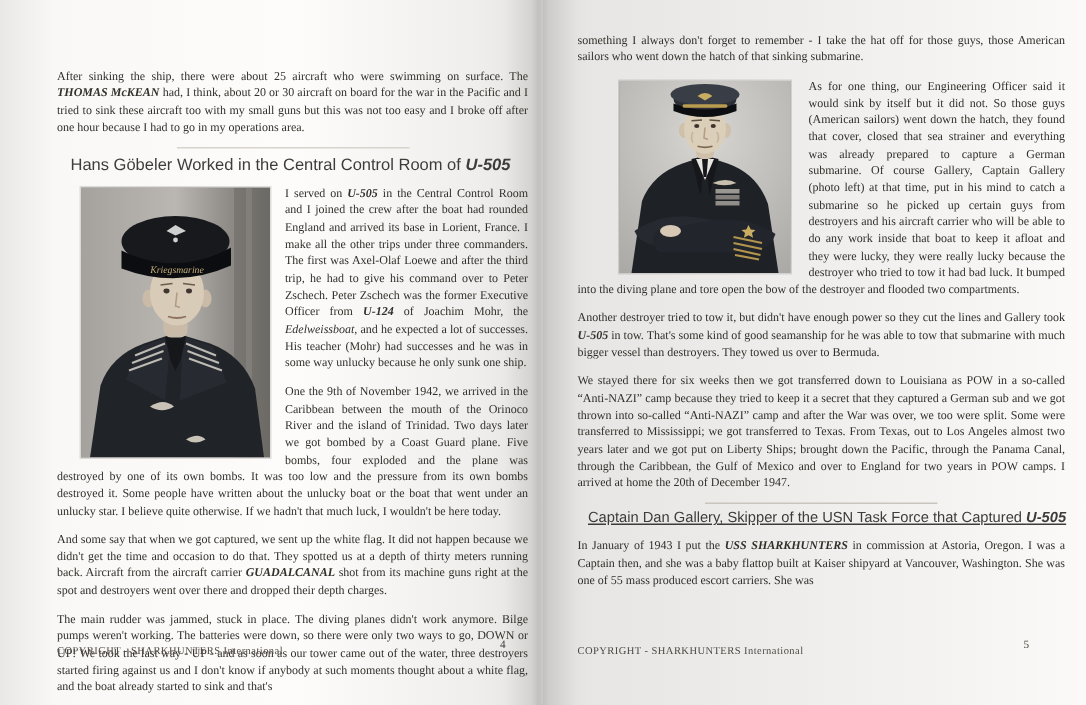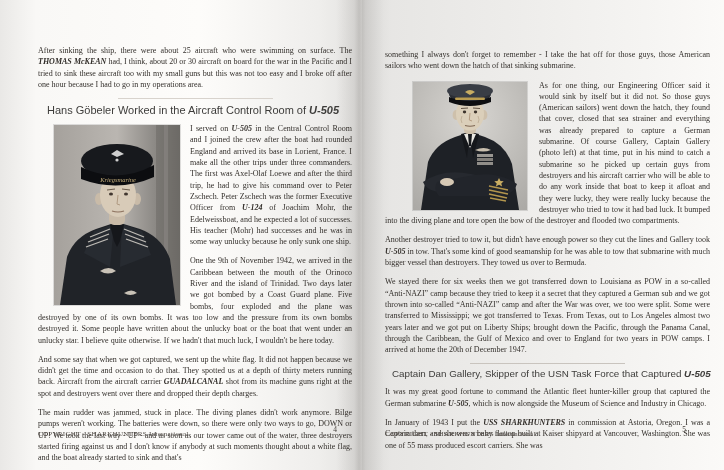--- a/index.html
+++ b/index.html
@@ -11,39 +11,39 @@
   .canvas {
     position:relative; width:724px; height:470px; overflow:hidden;
     background:#f6f5f3;
   }
   .page { position:absolute; top:0; height:470px; overflow:hidden; }
   .page-left {
     left:0; width:362px; padding:45px 10px 0 38px;
     background:linear-gradient(to right,#e9e8e6 0,#f9f8f6 10%,#fdfcfa 55%,#efeeec 88%,#e3e2e0 100%);
   }
   .page-right {
-    left:362px; width:362px; padding:49px 14px 0 23px;
+    left:362px; width:362px; padding:21px 14px 0 23px;
     background:linear-gradient(to right,#d8d7d5 0,#e7e6e4 8%,#edecea 40%,#f5f4f2 78%,#fbfaf8 100%);
   }
   .gutter {
     position:absolute; left:336px; top:0; width:48px; height:470px; pointer-events:none; z-index:5;
     background:linear-gradient(to right, rgba(60,55,50,0) 0, rgba(60,55,50,0.10) 38%, rgba(60,55,50,0.20) 48%, rgba(60,55,50,0.08) 62%, rgba(60,55,50,0) 100%);
   }
   .body {
     font-size:8px; line-height:11.3px; text-align:justify;
     color:#332f2b; margin-bottom:8px;
   }
-  .seg-i  { }
+  .seg-i  { font-style:italic; }
   .seg-bi { font-weight:bold; font-style:italic; }
   .heading {
     font-family:"Liberation Sans", sans-serif; font-weight:normal;
     color:#3d3c3a; white-space:nowrap;
   }
   .heading-left  { font-size:11px;  margin:5px 0 7px 9px; }
-  .heading-right { font-size:9.8px; margin:4px 0 7px 7px; }
+  .heading-right { font-size:9.8px; margin:4px 0 7px 7px;text-decoration:underline; }
   .rule { height:1px; background:#c9c4be; width:155px; margin:2px auto 2px auto; }
   .rule-faint { background:#d8d3cd; }
   .photo {
     float:left; overflow:hidden;
     box-shadow:0 0 0 1px rgba(0,0,0,0.12);
     background:#9b9894;
   }
   .photo-sailor  { width:126px; height:180px; margin:2px 10px 3px 16px; }
   .photo-gallery { width:114px; height:128px; margin:2px 12px 3px 28px; }
   .photo svg { display:block; }
@@ -60,21 +60,21 @@
   .footer-right { left:23px; right:14px; }
 </style>
 </head>
 <body>
 
 <div class="canvas">
 
   <div class="page page-left">
     <p class="body"><span>After sinking the ship, there were about 25 aircraft who were swimming on surface. The </span><span class="seg-bi">THOMAS McKEAN</span><span> had, I think, about 20 or 30 aircraft on board for the war in the Pacific and I tried to sink these aircraft too with my small guns but this was not too easy and I broke off after one hour because I had to go in my operations area.</span></p>
     <div class="rule rule-faint"></div>
-    <h2 class="heading heading-left"><span>Hans Göbeler Worked in the Aircraft Control Room of </span><span class="seg-bi">U-505</span></h2>
+    <h2 class="heading heading-left"><span>Hans Göbeler Worked in the Central Control Room of </span><span class="seg-bi">U-505</span></h2>
 
     <div>
       <div class="photo photo-sailor">
         <svg viewBox="0 0 126 180" width="126" height="180" preserveAspectRatio="none">
           <defs>
             <linearGradient id="sbg" x1="0" y1="0" x2="1" y2="0">
               <stop offset="0" stop-color="#a5a19c"></stop>
                 <stop offset="0.5" stop-color="#bab6b1"></stop>
               <stop offset="0.78" stop-color="#8f8c88"></stop>
                 <stop offset="1" stop-color="#726f6b"></stop>
@@ -176,21 +176,20 @@
           <path d="M52,10 q5,-4 10,0 l-5,3 z" fill="#c9ad62"></path>
         </svg>
       </div>
       <p class="body"><span>As for one thing, our Engineering Officer said it would sink by itself but it did not. So those guys (American sailors) went down the hatch, they found that cover, closed that sea strainer and everything was already prepared to capture a German submarine. Of course Gallery, Captain Gallery (photo left) at that time, put in his mind to catch a submarine so he picked up certain guys from destroyers and his aircraft carrier who will be able to do any work inside that boat to keep it afloat and they were lucky, they were really lucky because the destroyer who tried to tow it had bad luck. It bumped into the diving plane and tore open the bow of the destroyer and flooded two compartments.</span></p>
       <p class="body"><span>Another destroyer tried to tow it, but didn't have enough power so they cut the lines and Gallery took </span><span class="seg-bi">U-505</span><span> in tow. That's some kind of good seamanship for he was able to tow that submarine with much bigger vessel than destroyers. They towed us over to Bermuda.</span></p>
     </div>
 
     <p class="body"><span>We stayed there for six weeks then we got transferred down to Louisiana as POW in a so-called “Anti-NAZI” camp because they tried to keep it a secret that they captured a German sub and we got thrown into so-called “Anti-NAZI” camp and after the War was over, we too were split. Some were transferred to Mississippi; we got transferred to Texas. From Texas, out to Los Angeles almost two years later and we got put on Liberty Ships; brought down the Pacific, through the Panama Canal, through the Caribbean, the Gulf of Mexico and over to England for two years in POW camps. I arrived at home the 20th of December 1947.</span></p>
     <div class="rule"></div>
     <h2 class="heading heading-right"><span>Captain Dan Gallery, Skipper of the USN Task Force that Captured </span><span class="seg-bi">U-505</span></h2>
-    <p class="body"><span>It was my great good fortune to command the Atlantic fleet hunter-killer group that captured the German submarine </span><span class="seg-bi">U-505</span><span>, which is now alongside the Museum of Science and Industry in Chicago.</span></p>
     <p class="body"><span>In January of 1943 I put the </span><span class="seg-bi">USS SHARKHUNTERS</span><span> in commission at Astoria, Oregon. I was a Captain then, and she was a baby flattop built at Kaiser shipyard at Vancouver, Washington. She was one of 55 mass produced escort carriers. She was</span></p>
 
     <div class="pagenum pagenum-right">5</div>
     <div class="footer footer-right">COPYRIGHT - SHARKHUNTERS International</div>
   </div>
 
   <div class="gutter"></div>
 </div>
 
 </body></html>

